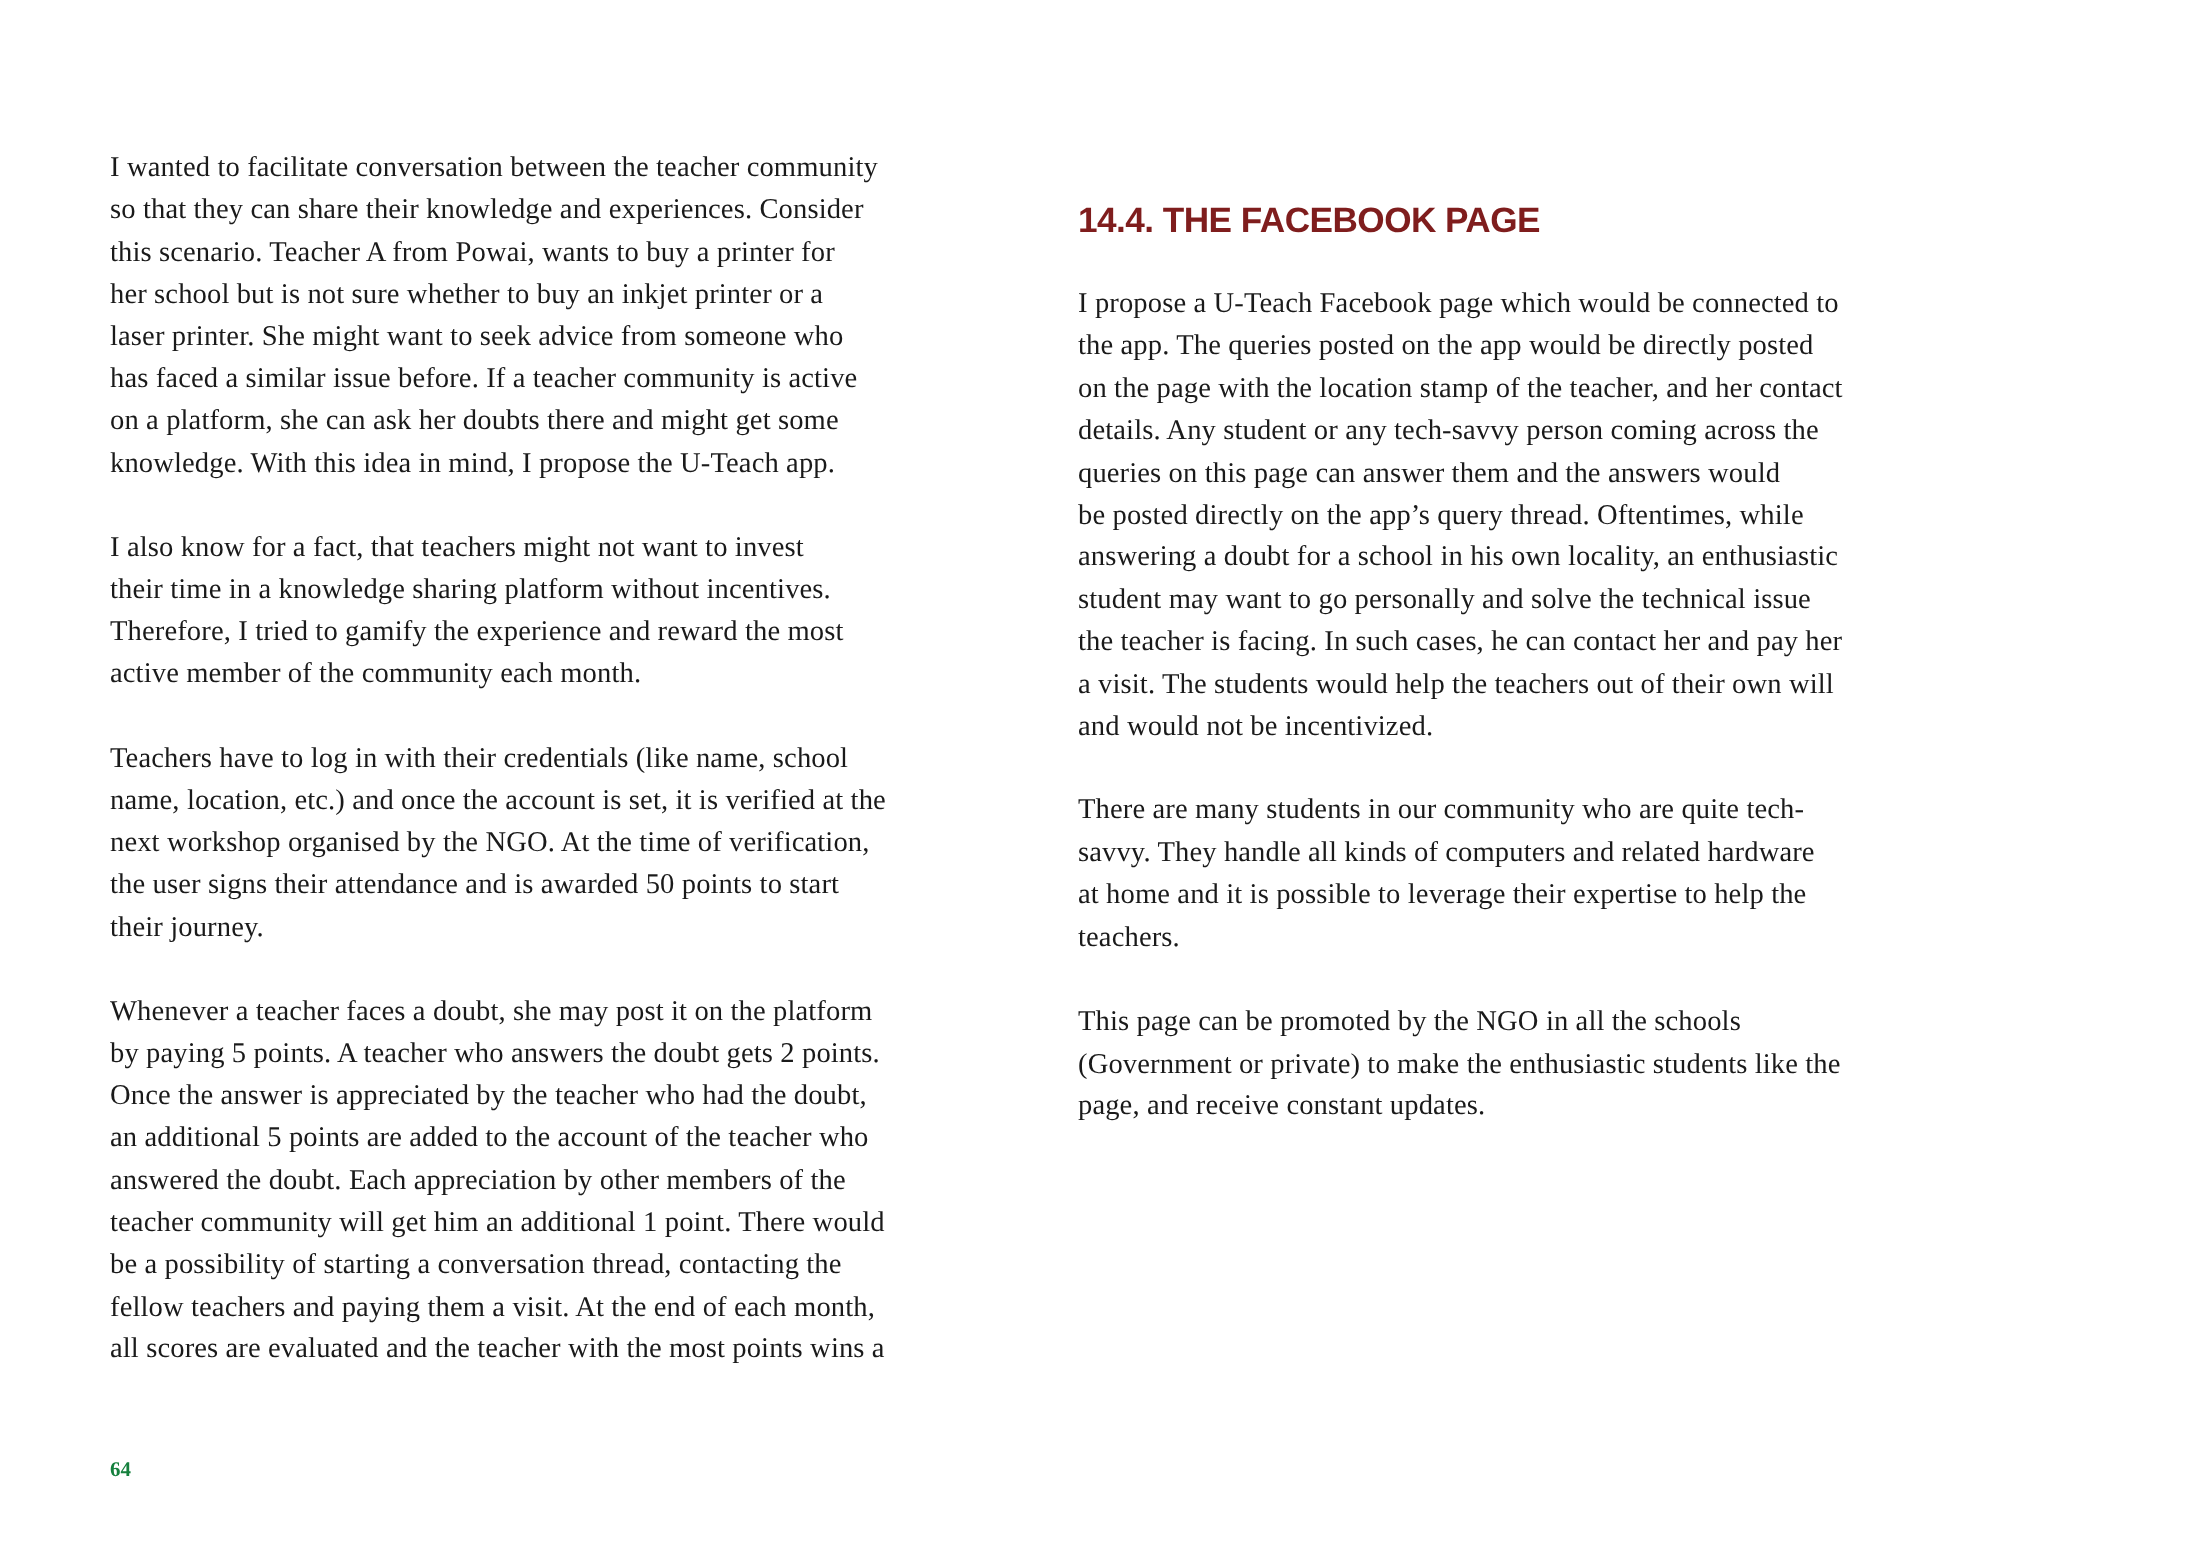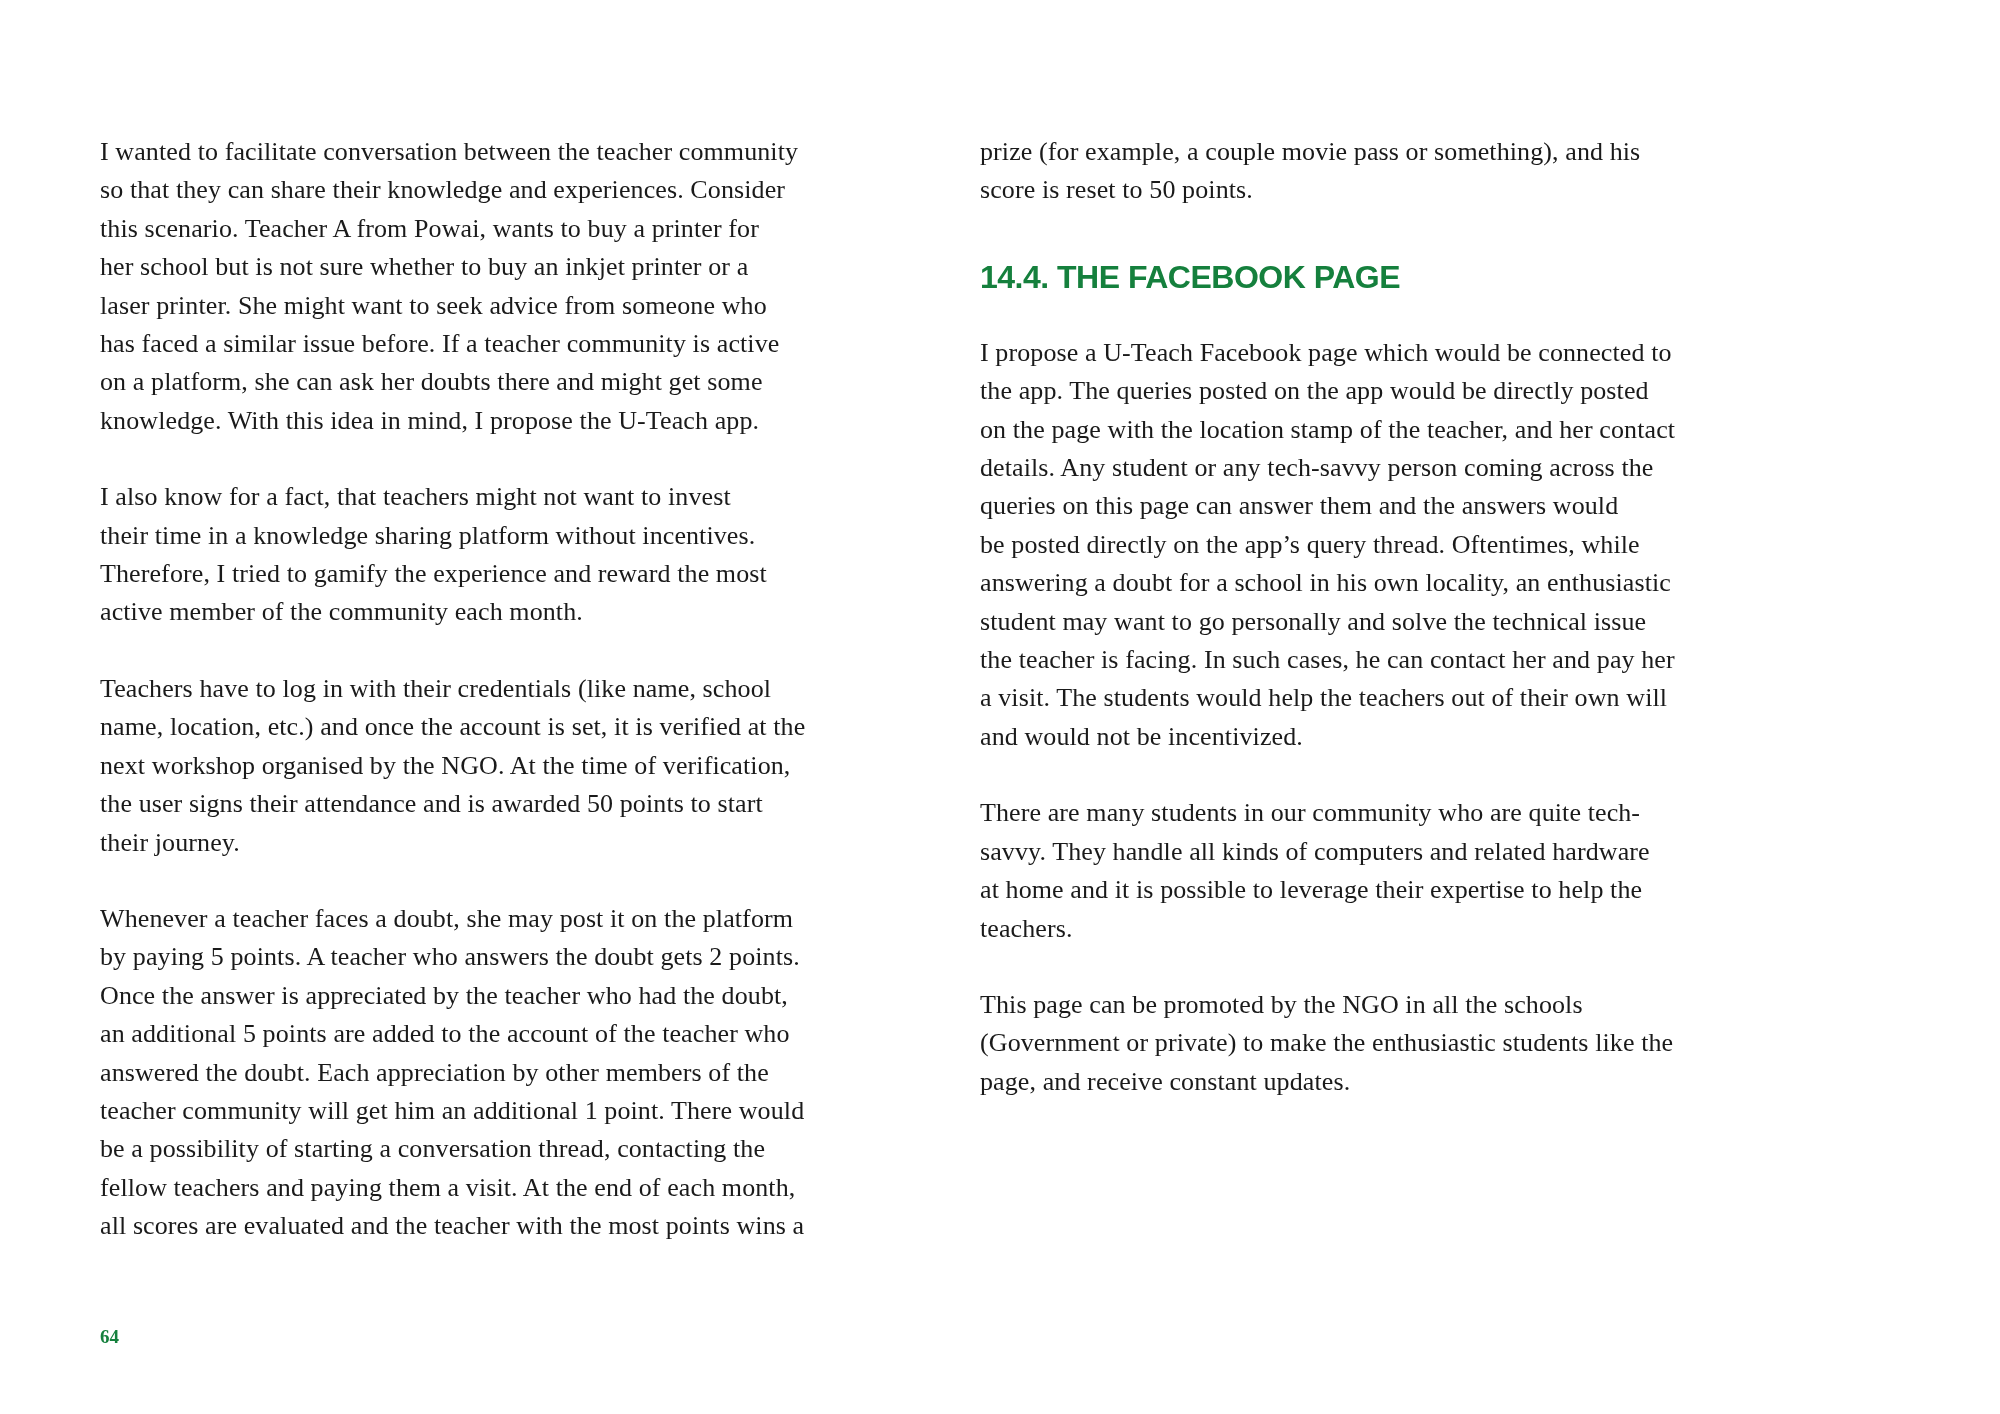--- a/index.html
+++ b/index.html
@@ -35,21 +35,21 @@
     white-space: pre-line;
     letter-spacing: 0.1px;
   }
   h2.section-heading {
     margin: 45px 0 35px 0;
     font-family: "Liberation Sans", sans-serif;
     font-weight: bold;
     font-size: 32px;
     line-height: 44px;
     letter-spacing: -0.5px;
-    color: #15803d;
+    color: #7f1d1d;
     white-space: nowrap;
   }
   .page-number {
     position: absolute;
     left: 100px;
     top: 1326px;
     font-family: "Liberation Serif", serif;
     font-weight: bold;
     font-size: 19px;
     line-height: 22px;
@@ -84,22 +84,20 @@
 Once the answer is appreciated by the teacher who had the doubt,
 an additional 5 points are added to the account of the teacher who
 answered the doubt. Each appreciation by other members of the
 teacher community will get him an additional 1 point. There would
 be a possibility of starting a conversation thread, contacting the
 fellow teachers and paying them a visit. At the end of each month,
 all scores are evaluated and the teacher with the most points wins a</p>
   </div>
 
   <div class="column column-right">
-    <p class="body-para">prize (for example, a couple movie pass or something), and his
-score is reset to 50 points.</p>
     <h2 class="section-heading">14.4. THE FACEBOOK PAGE</h2>
     <p class="body-para">I propose a U-Teach Facebook page which would be connected to
 the app. The queries posted on the app would be directly posted
 on the page with the location stamp of the teacher, and her contact
 details. Any student or any tech-savvy person coming across the
 queries on this page can answer them and the answers would
 be posted directly on the app’s query thread. Oftentimes, while
 answering a doubt for a school in his own locality, an enthusiastic
 student may want to go personally and solve the technical issue
 the teacher is facing. In such cases, he can contact her and pay her

